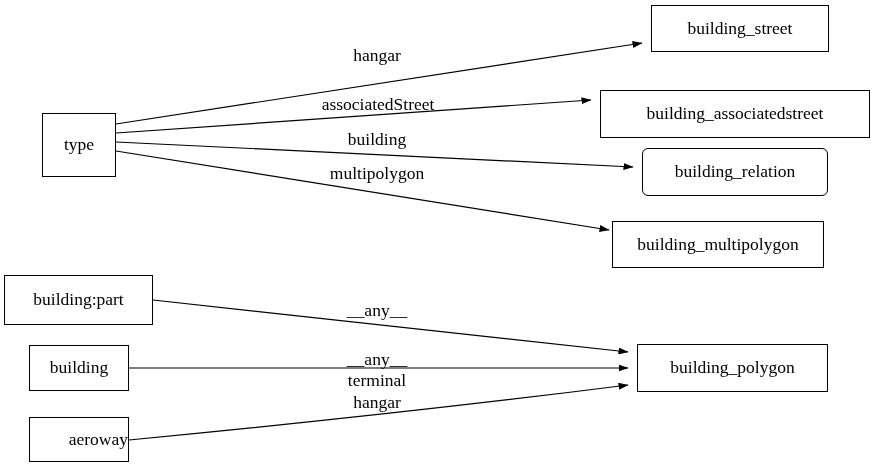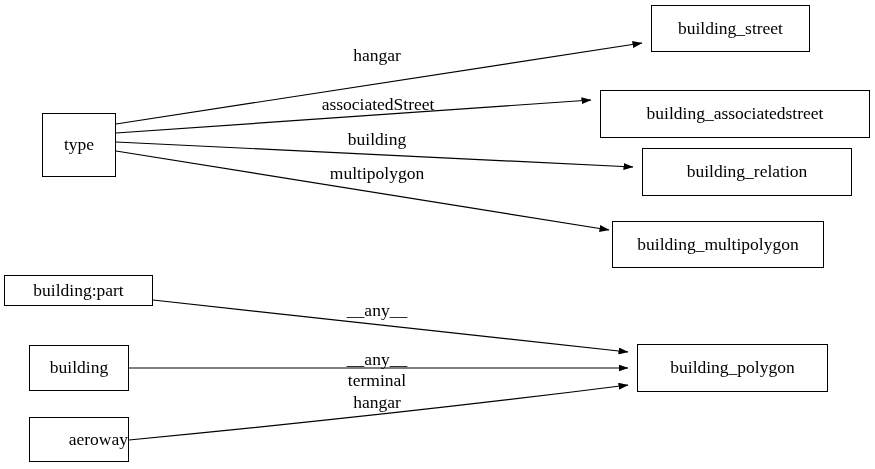--- a/index.html
+++ b/index.html
@@ -74,37 +74,37 @@
 
     <path d="M129,368 L628,368" fill="none" stroke="#000000" stroke-width="1.2" marker-end="url(#arrowhead)"></path>
 
     <path d="M129,440 Q400,414 628,385" fill="none" stroke="#000000" stroke-width="1.2" marker-end="url(#arrowhead)"></path>
   </svg>
 
   <div class="node" style="left:42px; top:113px; width:74px; height:64px;">
     <span class="node-label">type</span>
   </div>
 
-  <div class="node" style="left:651px; top:5px; width:159px; height:47px;">
+  <div class="node" style="left:651px; top:5px; width:178px; height:47px;">
     <span class="node-label">building_street</span>
   </div>
 
   <div class="node" style="left:600px; top:76px; width:270px; height:48px;margin-top:14px;">
     <span class="node-label">building_associatedstreet</span>
   </div>
 
-  <div class="node" style="left:642px; top:148px; width:210px; height:48px;">
+  <div class="node" style="left:642px; top:148px; width:186px; height:48px;border-radius:6px;">
     <span class="node-label">building_relation</span>
   </div>
 
   <div class="node" style="left:612px; top:221px; width:212px; height:47px;">
     <span class="node-label">building_multipolygon</span>
   </div>
 
-  <div class="node" style="left:4px; top:275px; width:149px; height:31px;">
+  <div class="node" style="left:4px; top:275px; width:149px; height:50px;">
     <span class="node-label">building:part</span>
   </div>
 
   <div class="node" style="left:29px; top:345px; width:100px; height:46px;">
     <span class="node-label">building</span>
   </div>
 
   <div class="node" style="left:29px; top:417px; width:100px; height:45px;justify-content:flex-end;">
     <span class="node-label">aeroway</span>
   </div>

